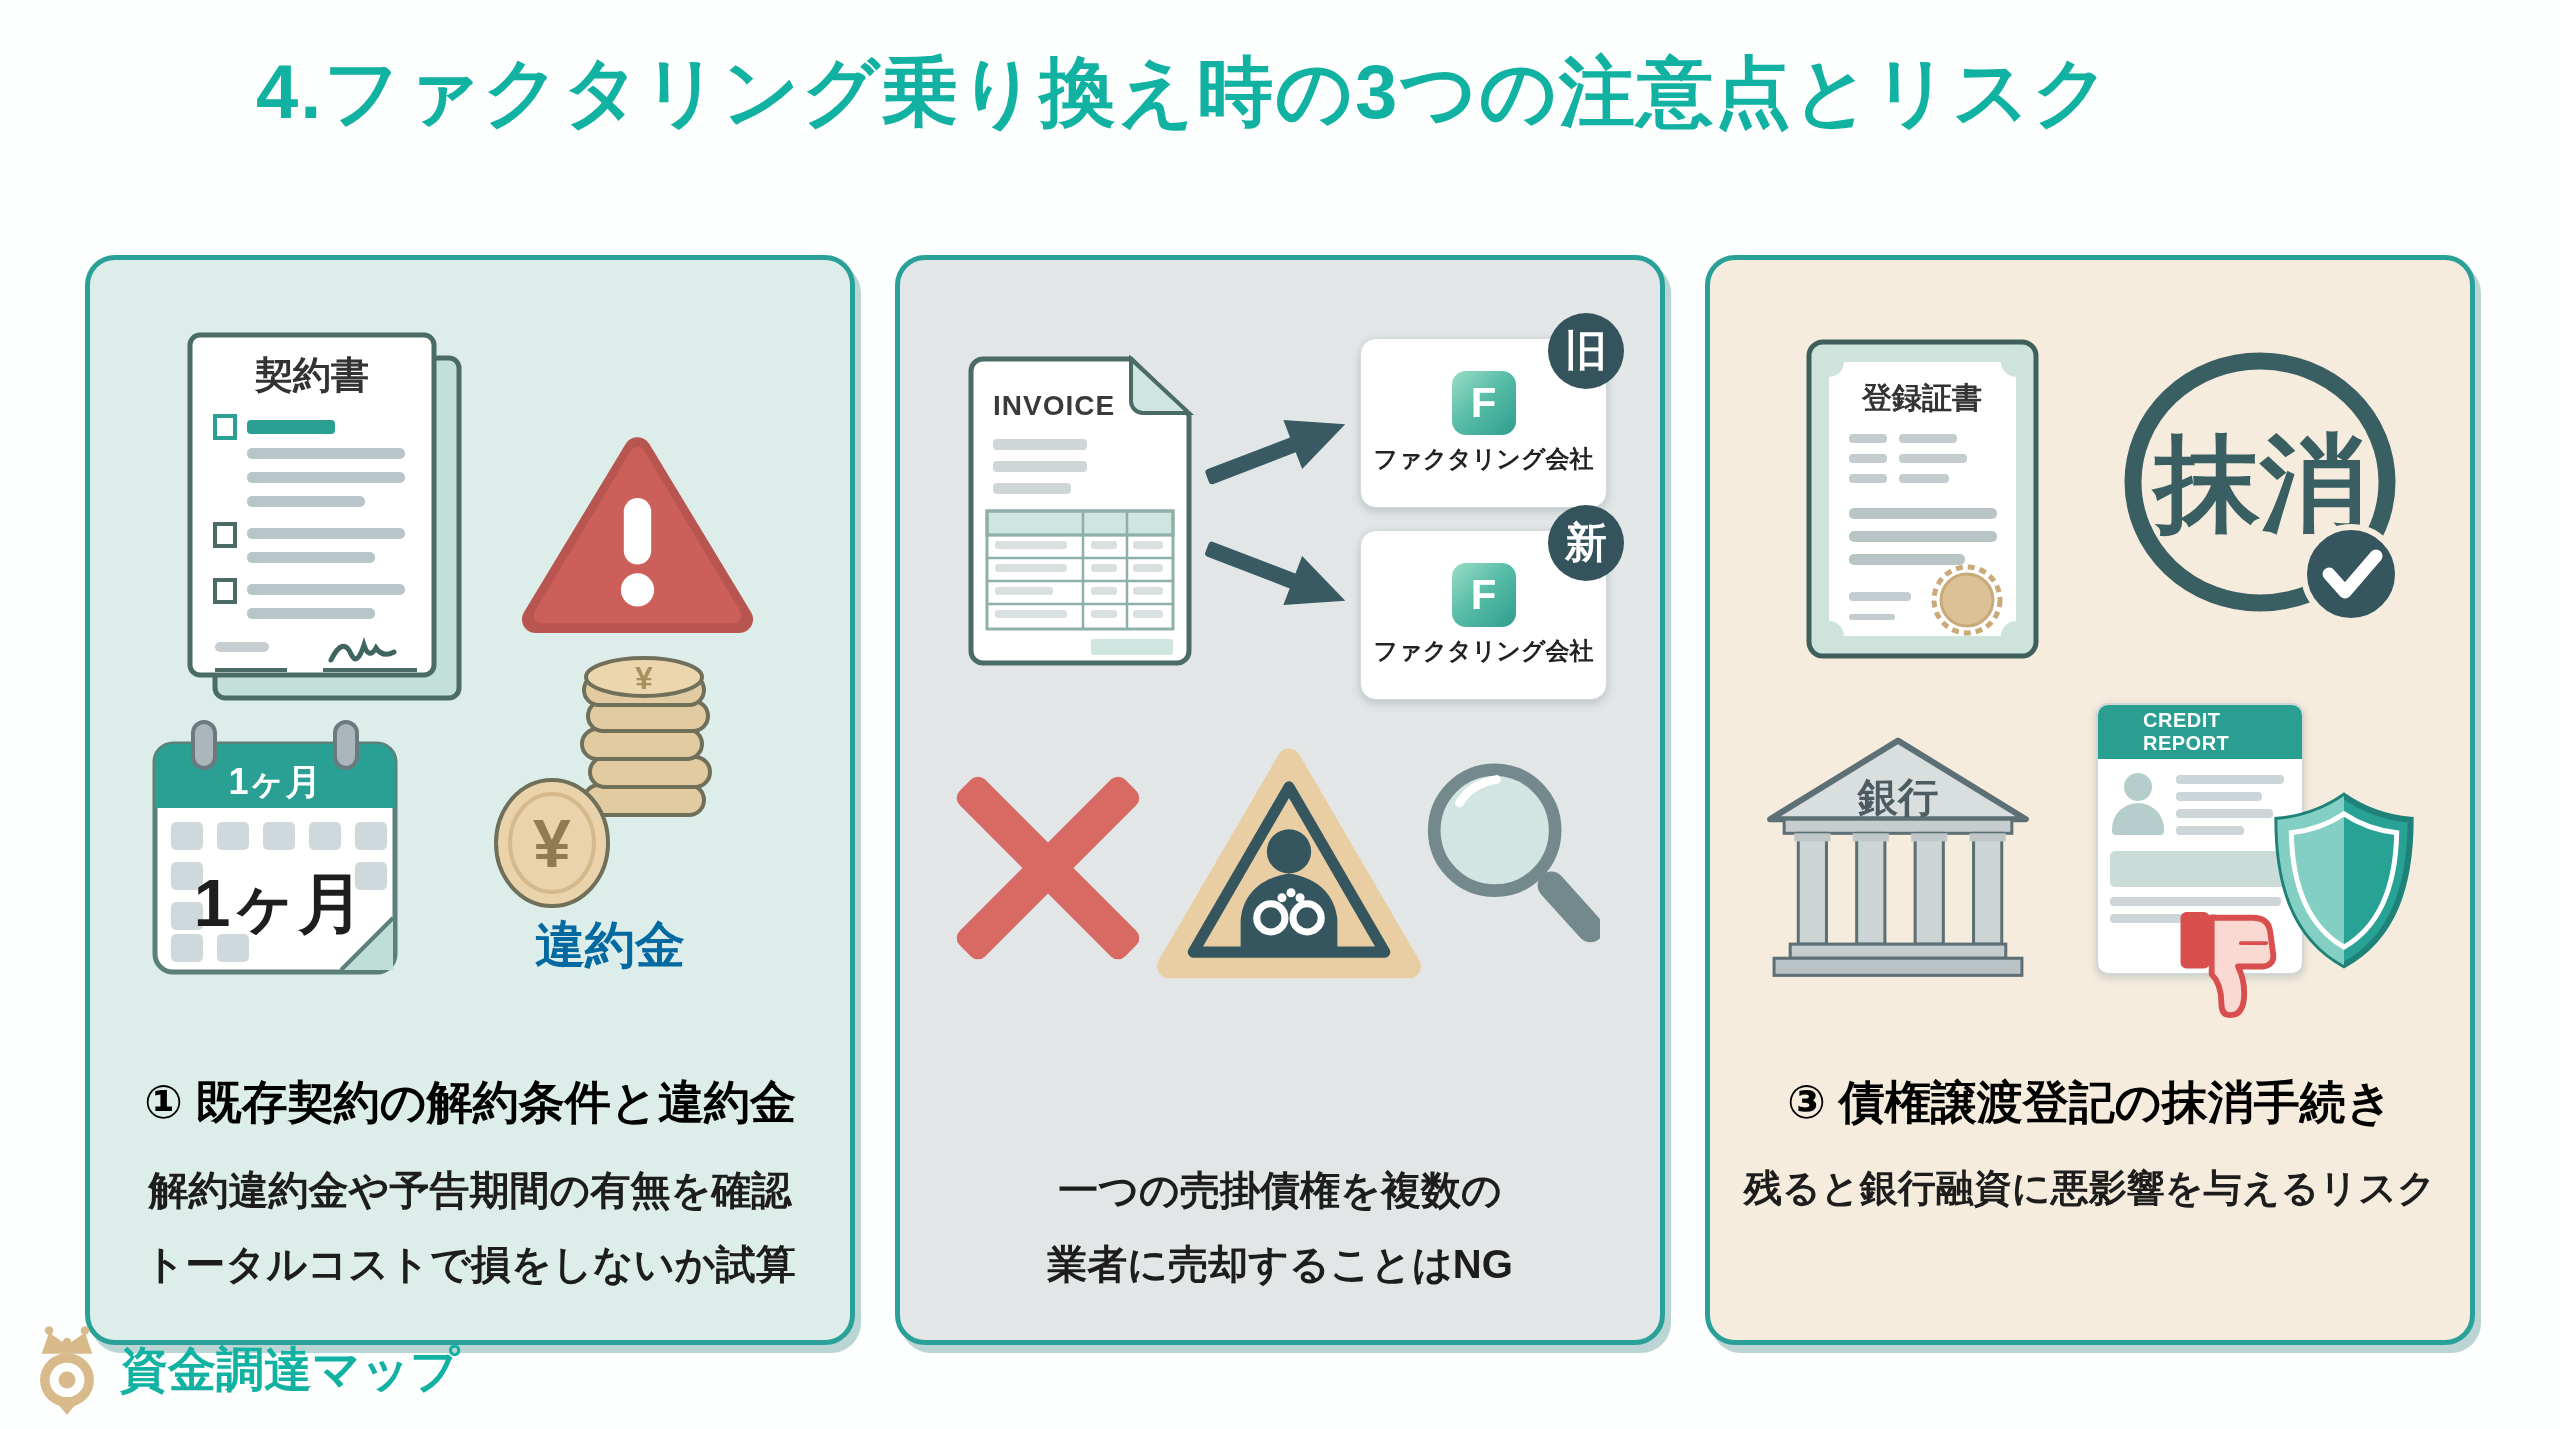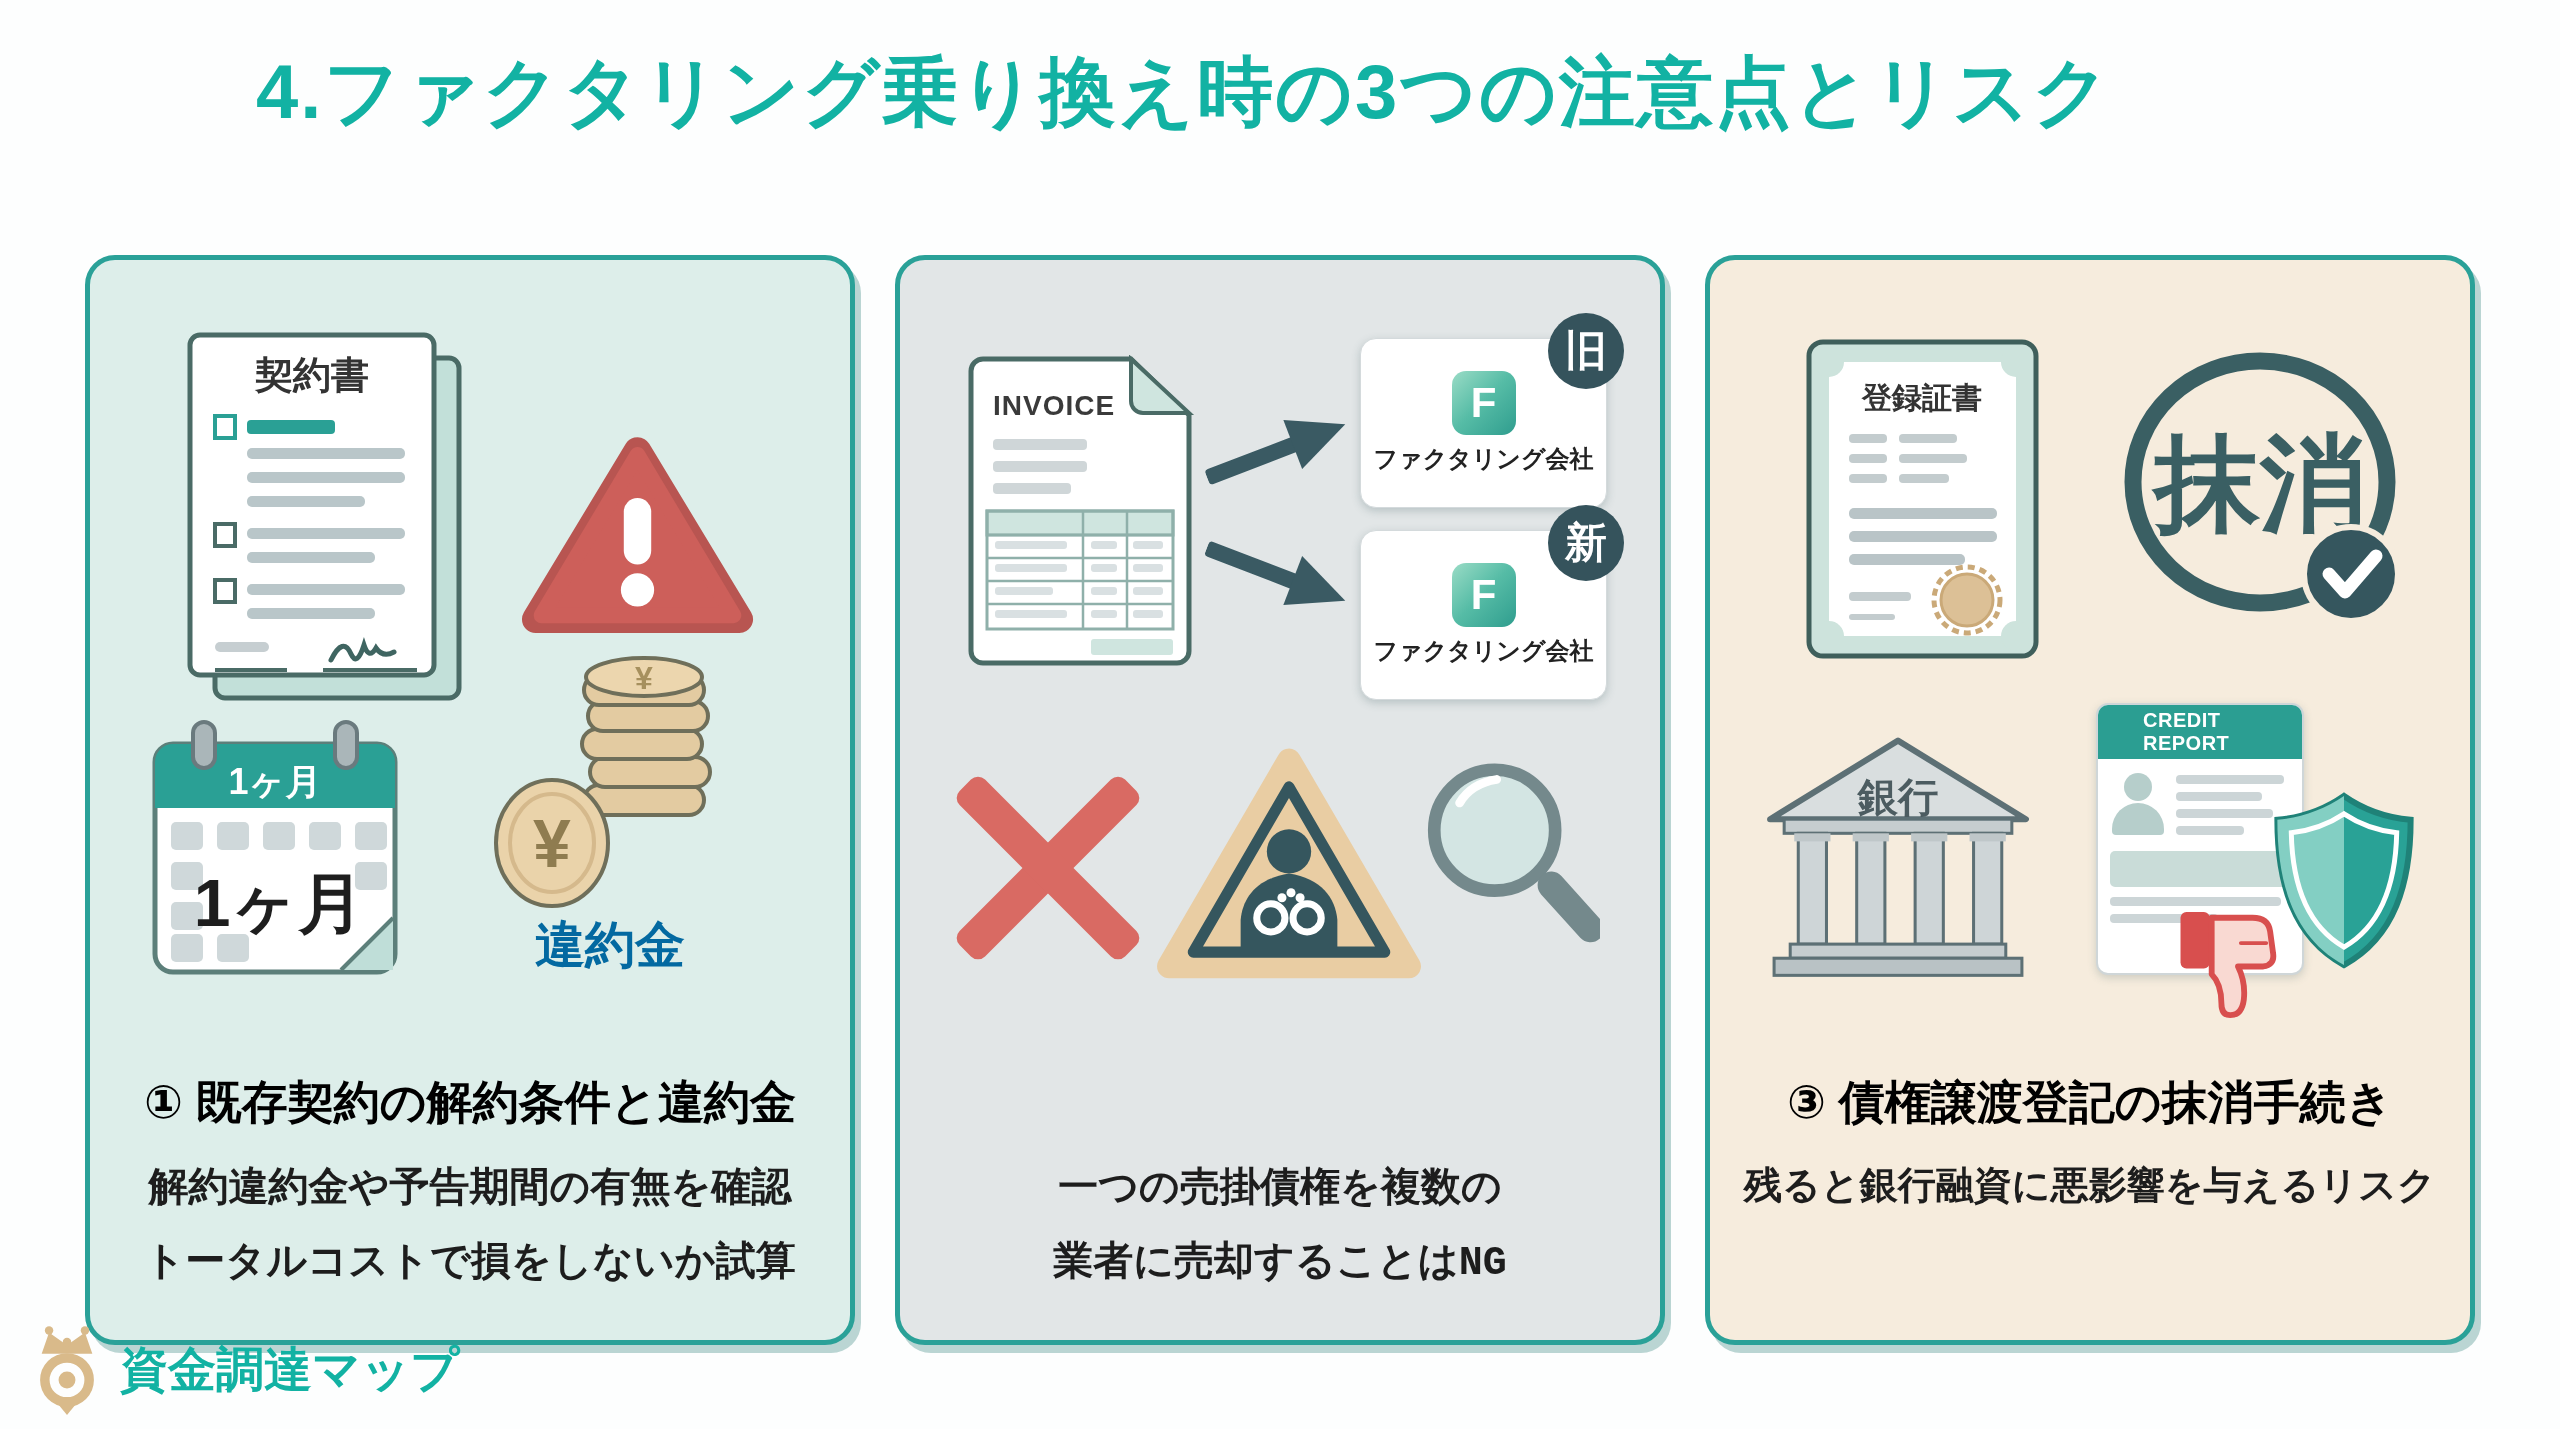--- a/index.html
+++ b/index.html
@@ -27,21 +27,21 @@
   .card3{background:#f6ecdd;}
   .card h2{
     position:absolute;left:6px;right:6px;top:812px;margin:0;
     text-align:center;font-size:46px;font-weight:800;color:#000000;
   }
   .card .body{
     position:absolute;left:4px;right:4px;top:893px;margin:0;
     text-align:center;font-size:40px;line-height:1.85;font-weight:600;color:#1d1d1d;
   }
   .card3 .body{font-size:38px;}
-  .body span{display:block;font-family:Liberation Mono, monospace;}
+  .body span{display:block;}
   .abs{position:absolute;}
   
   .company-box{
     position:absolute;width:245px;height:168px;background:#fff;border-radius:16px;
     border:1px solid #d4dadc;box-shadow:0 3px 8px rgba(60,90,95,.25);
     display:flex;flex-direction:column;align-items:center;justify-content:center;gap:8px;
   }
   .logo-f{
     width:64px;height:64px;border-radius:22%;
     background:linear-gradient(135deg,#9adcc6 0%,#56bca6 48%,#2f9d8e 100%);

